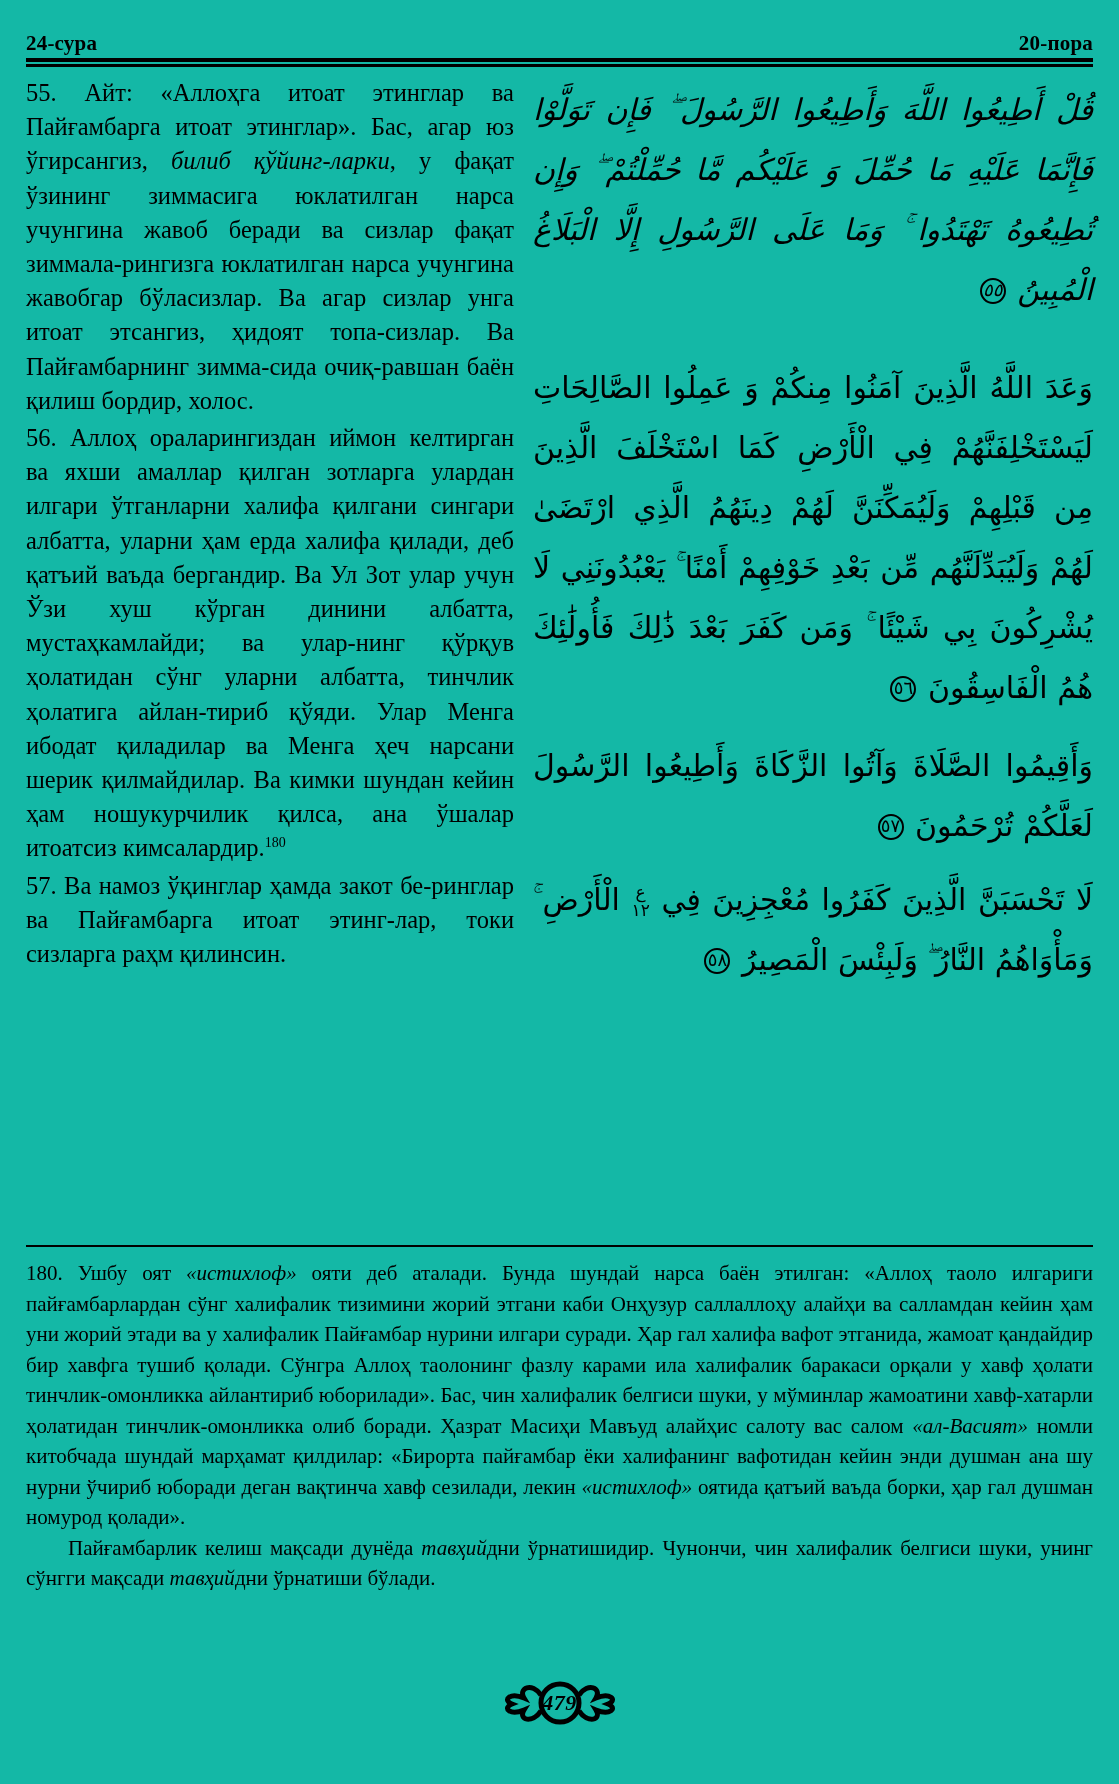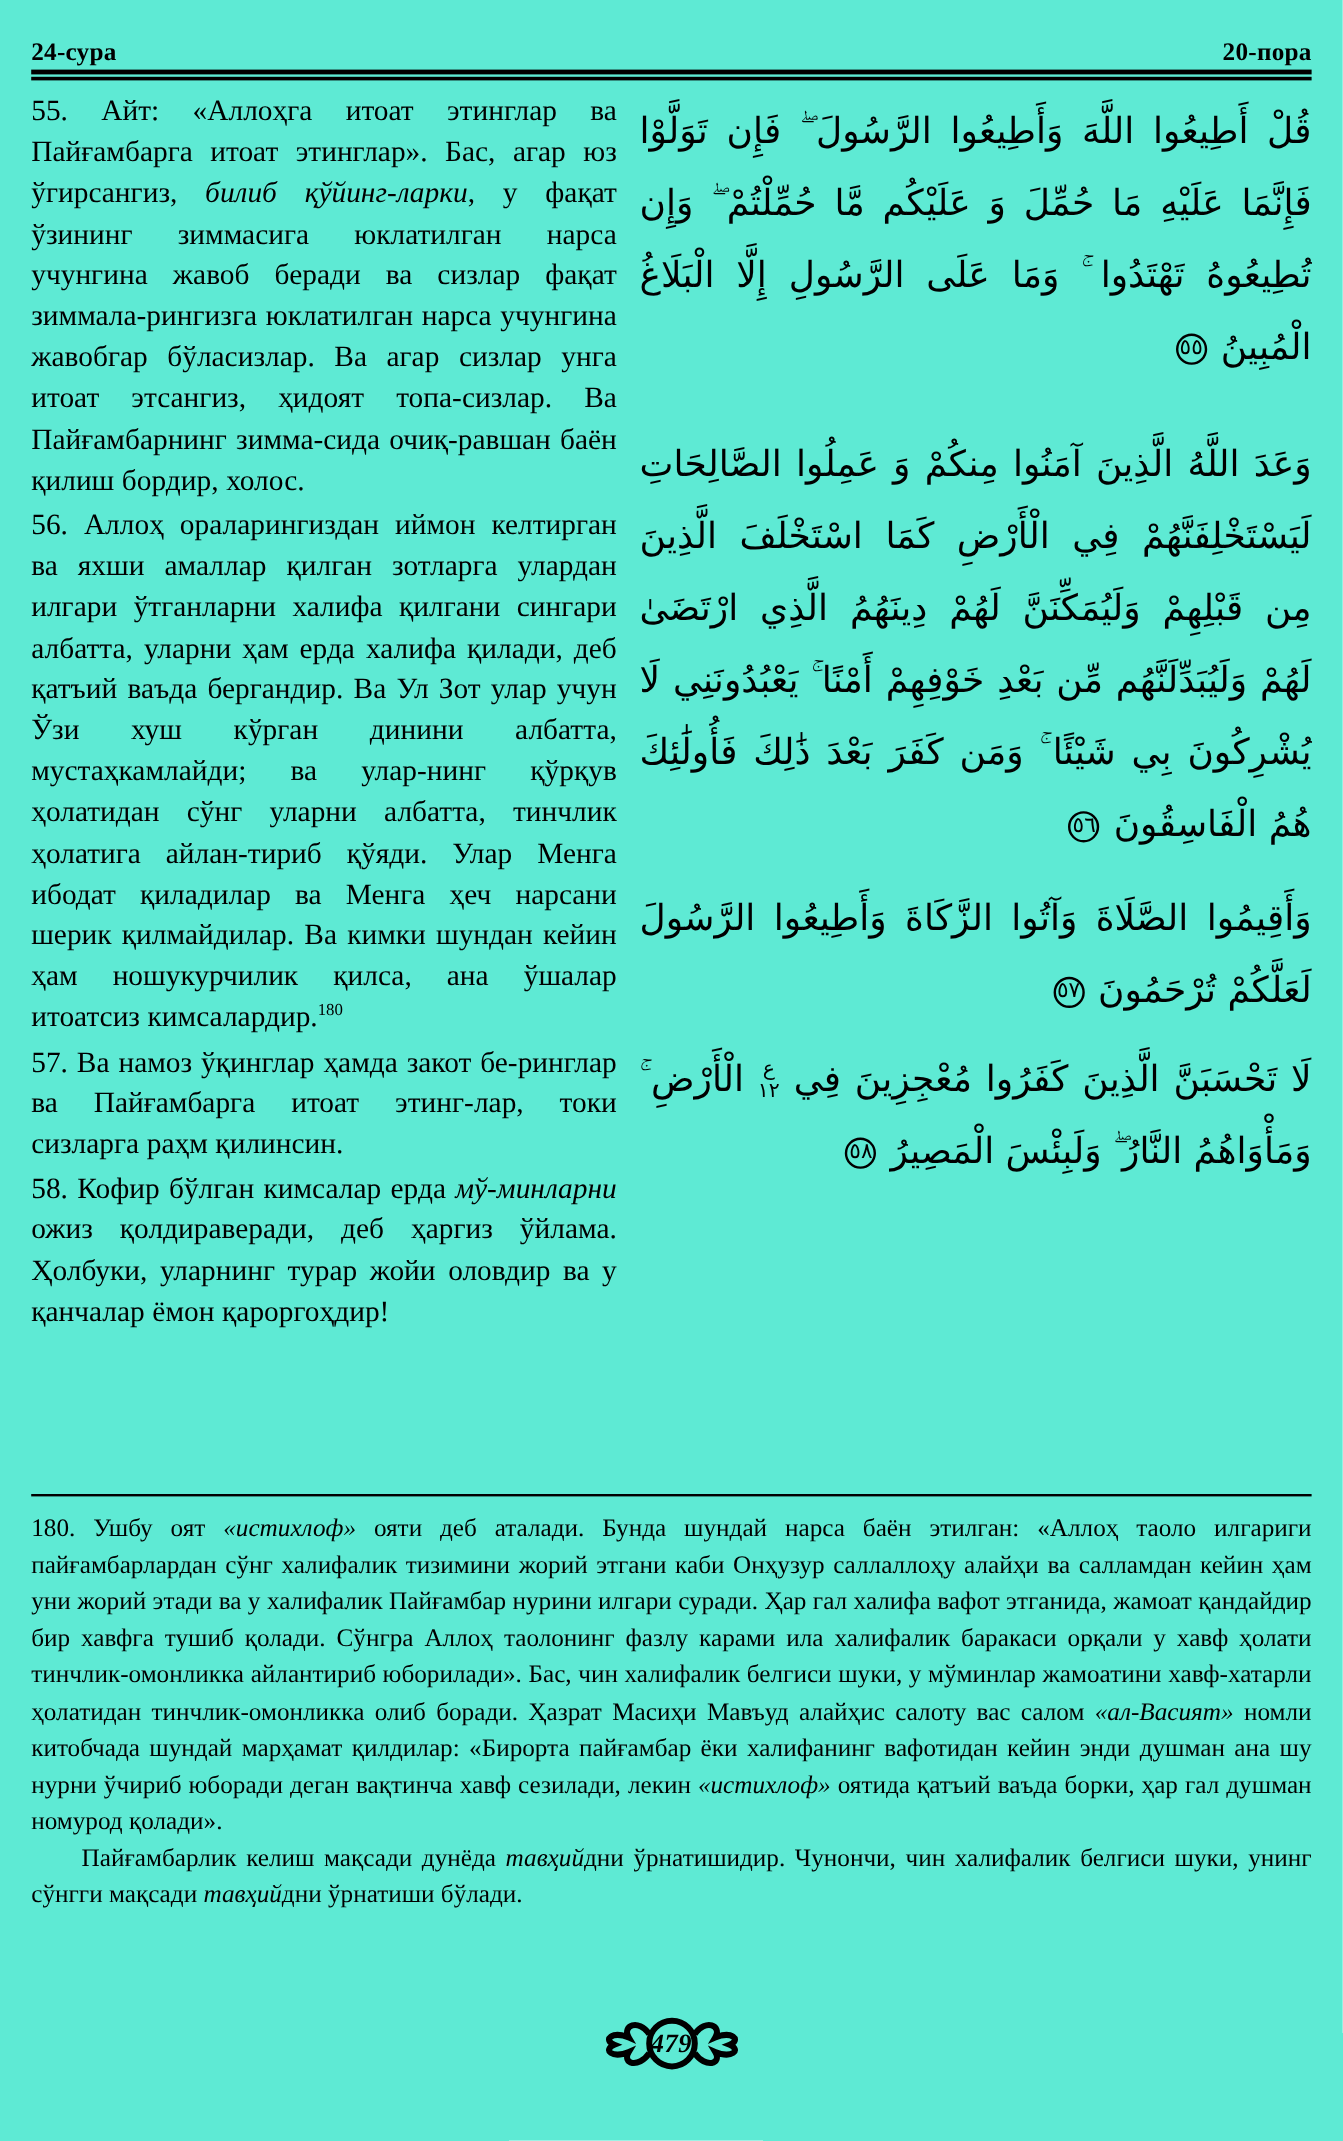--- a/index.html
+++ b/index.html
@@ -4,21 +4,21 @@
 <style>
   html, body {
     margin: 0;
     padding: 0;
     background: #ffffff;
   }
   .page {
     position: relative;
     width: 1119px;
     height: 1784px;
-    background: #5eead4;
+    background: #14b8a6;
     box-sizing: border-box;
     padding: 0;
     font-family: "Liberation Serif", "DejaVu Serif", serif;
     color: #000000;
     overflow: hidden;
   }
 
   
   .runhead {
     position: absolute;
@@ -98,21 +98,21 @@
 
   
   .ayah-block {
     font-family: "DejaVu Sans", "Liberation Sans", sans-serif;
     font-size: 30px;
     line-height: 60px;
     text-align: justify;
     margin: 0 0 22px 0;
     letter-spacing: 0.5px;
   }
-  .ayah-block.a1 { margin-top: 4px; margin-bottom: 38px; }
+  .ayah-block.a1 { margin-top: 4px; margin-bottom: 38px; font-style: italic; }
   .ayah-block.a2 { margin-bottom: 18px; }
   .ayah-block.a3 { margin-bottom: 14px; }
   .ayah-block.a4 { margin-bottom: 0px; }
   .ayah-num {
     display: inline-block;
     font-family: "DejaVu Sans", sans-serif;
     font-size: 18px;
     border: 2px solid #000;
     border-radius: 50%;
     width: 22px;
@@ -198,21 +198,20 @@
   <div class="body-cols">
 
     <div class="col-uz">
 
       <p class="verse"><span>55.</span><span> Айт: «Аллоҳга итоат этинглар ва Пайғамбарга итоат этинглар». Бас, агар юз ўгирсангиз, </span><span class="it">билиб қўйинг-ларки</span><span>, у фақат ўзининг зиммасига юклатилган нарса учунгина жавоб беради ва сизлар фақат зиммала-рингизга юклатилган нарса учунгина жавобгар бўласизлар. Ва агар сизлар унга итоат этсангиз, ҳидоят топа-сизлар. Ва Пайғамбарнинг зимма-сида очиқ-равшан баён қилиш бордир, холос.</span></p>
 
       <p class="verse"><span>56.</span><span> Аллоҳ ораларингиздан иймон келтирган ва яхши амаллар қилган зотларга улардан илгари ўтганларни халифа қилгани сингари албатта, уларни ҳам ерда халифа қилади, деб қатъий ваъда бергандир. Ва Ул Зот улар учун Ўзи хуш кўрган динини албатта, мустаҳкамлайди; ва улар-нинг қўрқув ҳолатидан сўнг уларни албатта, тинчлик ҳолатига айлан-тириб қўяди. Улар Менга ибодат қиладилар ва Менга ҳеч нарсани шерик қилмайдилар. Ва кимки шундан кейин ҳам ношукурчилик қилса, ана ўшалар итоатсиз кимсалардир.</span><sup>180</sup></p>
 
       <p class="verse"><span>57.</span><span> Ва намоз ўқинглар ҳамда закот бе-ринглар ва Пайғамбарга итоат этинг-лар, токи сизларга раҳм қилинсин.</span></p>
 
-      <p class="verse last"><span>58.</span><span> Кофир бўлган кимсалар ерда </span><span class="it">мў-минларни</span><span> ожиз қолдираверади, деб ҳаргиз ўйлама. Ҳолбуки, уларнинг турар жойи оловдир ва у қанчалар ёмон қароргоҳдир!</span></p>
 
     </div>
 
     <div class="col-ar">
 
       <div class="ayah-block a1">
         <span>قُلْ أَطِيعُوا اللَّهَ وَأَطِيعُوا الرَّسُولَ ۖ</span>
         <span>فَإِن تَوَلَّوْا فَإِنَّمَا عَلَيْهِ مَا حُمِّلَ وَ</span>
         <span>عَلَيْكُم مَّا حُمِّلْتُمْ ۖ وَإِن تُطِيعُوهُ تَهْتَدُوا ۚ</span>
         <span>وَمَا عَلَى الرَّسُولِ إِلَّا الْبَلَاغُ الْمُبِينُ</span>

